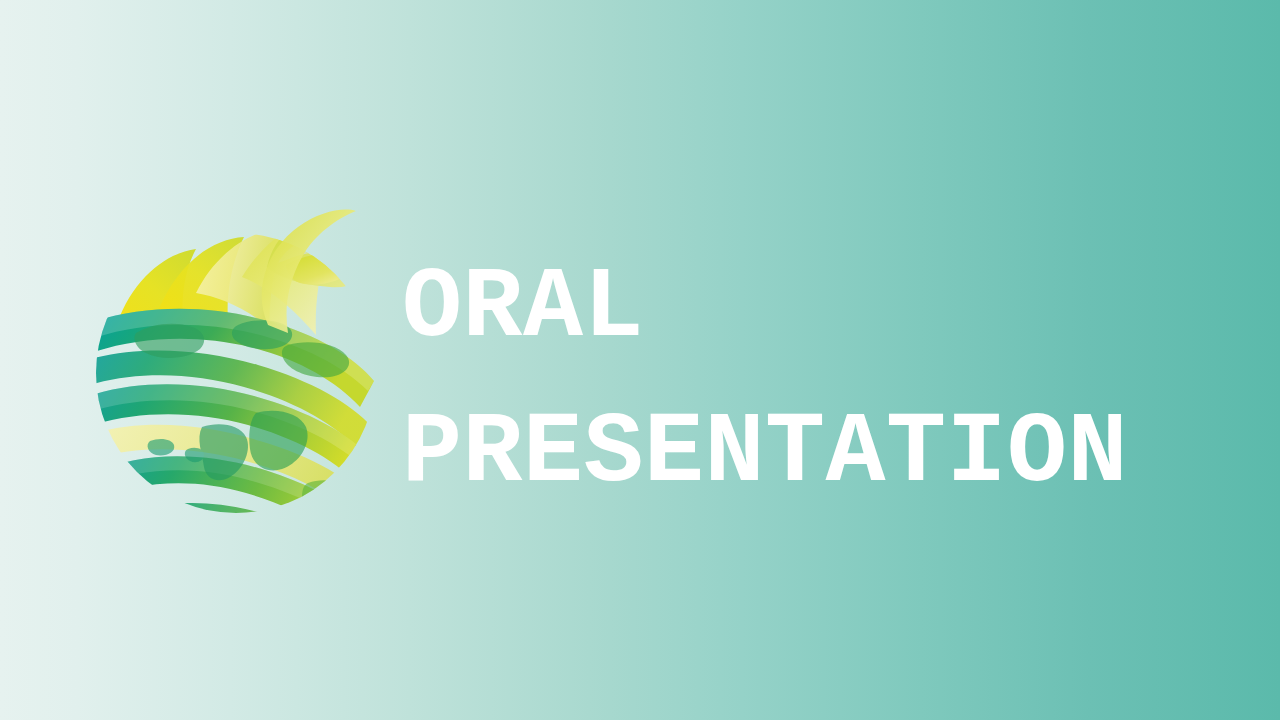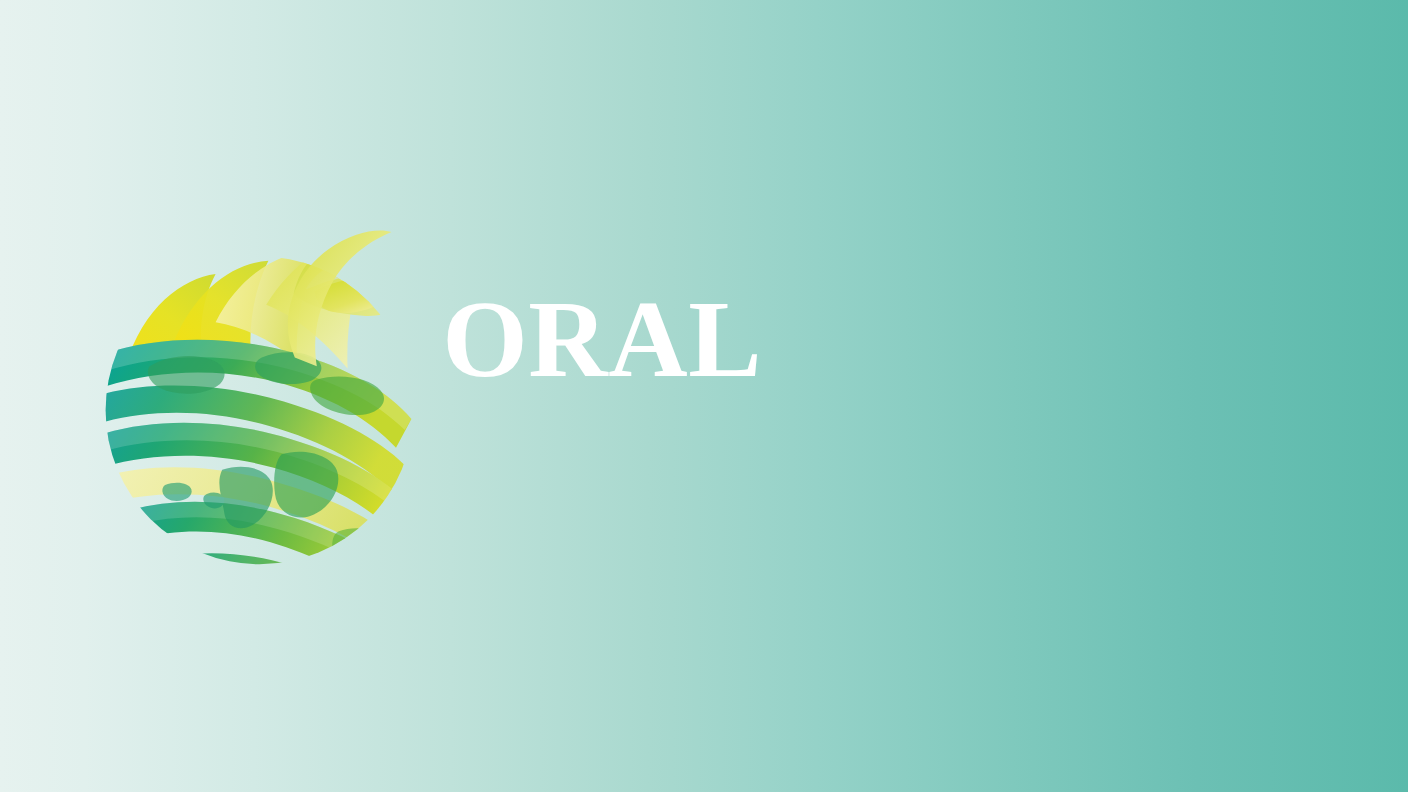--- a/index.html
+++ b/index.html
@@ -42,21 +42,21 @@
   
   #titleblock {
     position:absolute;
     left:402px;
     top:236px;
     width:820px;
   }
   .title-line {
     display:block;
     color:#ffffff;
-    font-family:Liberation Serif, serif;
+    font-family:Liberation Mono, monospace;
     font-weight:bold;
     font-size:100px;
     line-height:145px;
     letter-spacing:0.5px;
     white-space:nowrap;
   }
 </style>
 </head>
 <body>
 
@@ -182,15 +182,16 @@
 
       </g>
 
       <path d="M176,120 C160,84 176,44 206,22 C228,6 252,2 264,6
                C244,14 222,30 210,52 C196,78 192,102 196,128 Z" fill="url(#gtail)" opacity="0.9"></path>
     </svg>
   </div>
 
   <div id="titleblock">
     <span class="title-line">ORAL</span>
+    <span class="title-line">PRESENTATION</span>
   </div>
 
 </div>
 
 </body></html>

